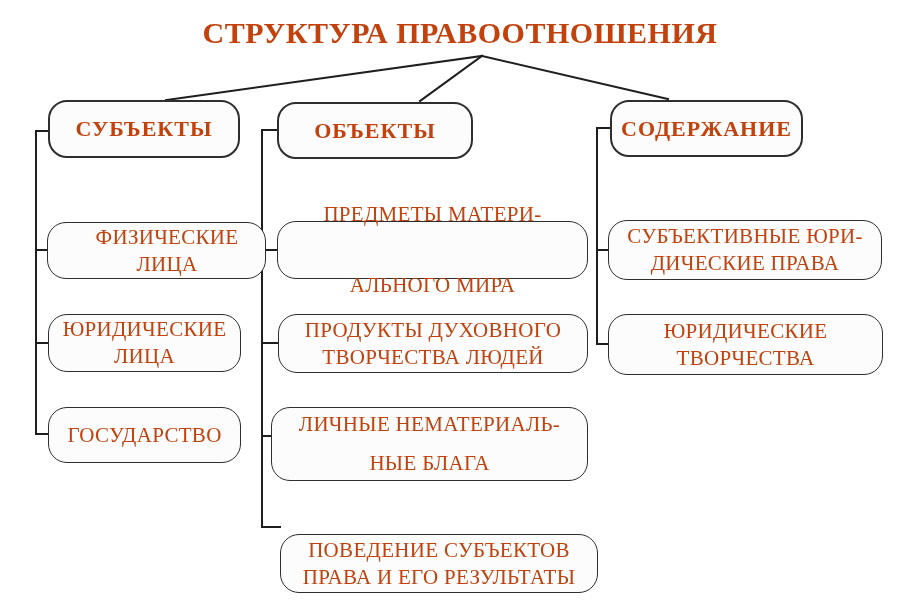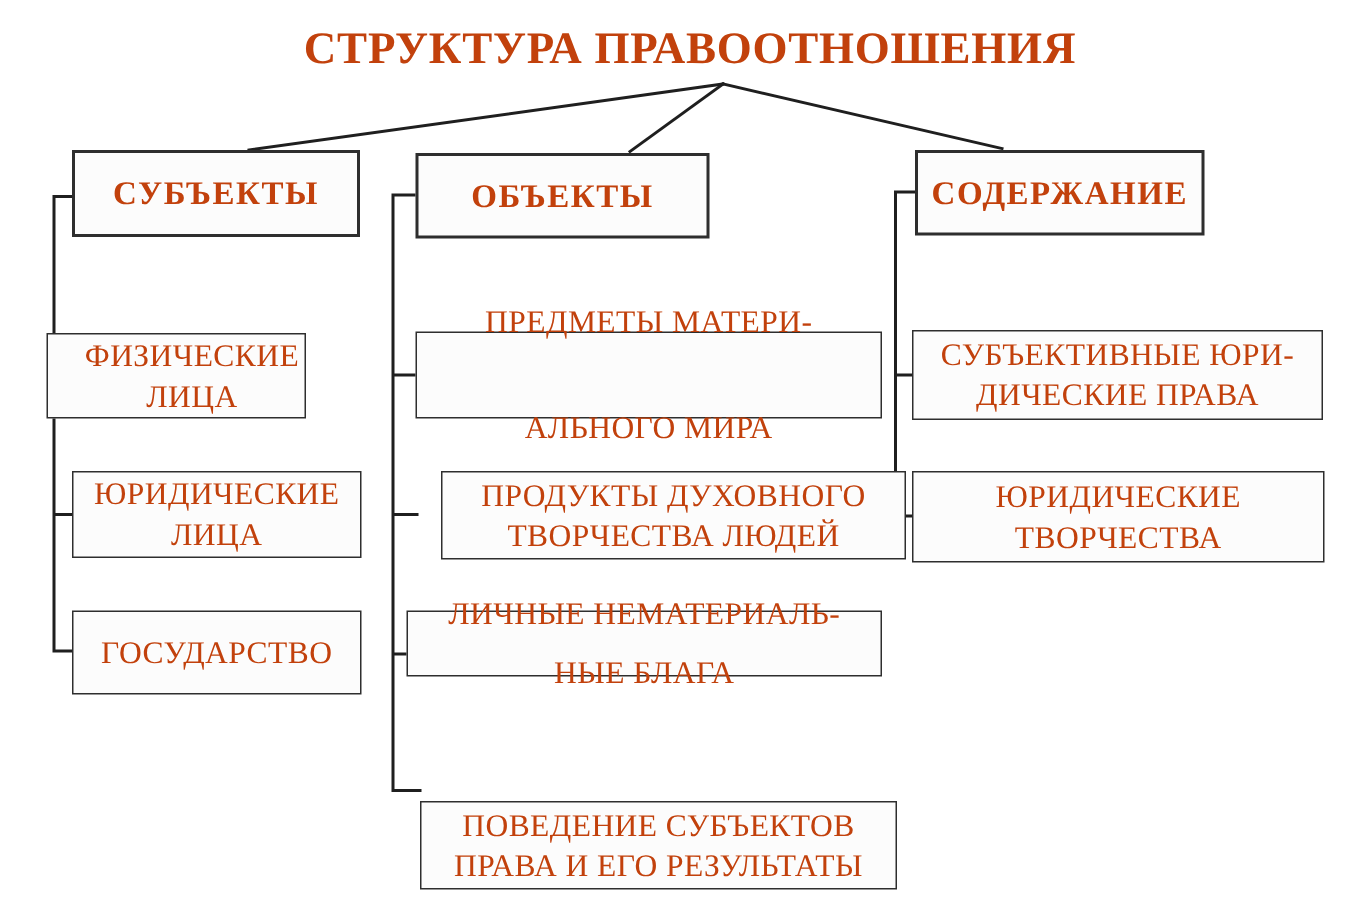--- a/index.html
+++ b/index.html
@@ -43,46 +43,47 @@
   .node {
     position: absolute;
     box-sizing: border-box;
     background: #fcfcfc;
     display: flex;
     flex-direction: column;
     align-items: center;
     justify-content: center;
     text-align: left;
     padding: 2px 4px;
+    border-radius: 19px;
   }
   .parent-node {
     border: 2px solid #2e2e2e;
     font-size: 22px;
     font-weight: bold;
     letter-spacing: 1px;
   }
   .child-node {
     border: 1.5px solid #2e2e2e;
     font-size: 21px;
     line-height: 27px;
     letter-spacing: 0.3px;
   }
   .ln { display: block; }
 
   
   .n-subjects      { left: 48px;  top: 100px; width: 192px; height: 58px; }
-  .n-phys          { left: 31px;  top: 222px; width: 173px; height: 57px; padding-left: 25px; }
+  .n-phys          { left: 47px;  top: 222px; width: 219px; height: 57px; padding-left: 25px; }
   .n-legalp        { left: 48px;  top: 314px; width: 193px; height: 58px; }
   .n-state         { left: 48px;  top: 407px; width: 193px; height: 56px; }
 
   
   .n-objects       { left: 277px; top: 102px; width: 196px; height: 57px; }
   .n-material      { left: 277px; top: 221px; width: 311px; height: 58px; gap: 44px; }
-  .n-spiritual     { left: 278px; top: 314px; width: 310px; height: 59px; margin-left: 16px; }
-  .n-intangible    { left: 271px; top: 407px; width: 317px; height: 44px; gap: 12px; }
+  .n-spiritual     { left: 278px; top: 314px; width: 310px; height: 59px; }
+  .n-intangible    { left: 271px; top: 407px; width: 317px; height: 74px; gap: 12px; }
   .n-behavior      { left: 280px; top: 498px; width: 318px; height: 59px; margin-top: 36px; }
 
   
   .n-content       { left: 610px; top: 100px; width: 193px; height: 57px; }
   .n-rights        { left: 608px; top: 220px; width: 274px; height: 60px; }
   .n-obligations   { left: 608px; top: 314px; width: 275px; height: 61px; }
 </style>
 </head>
 <body>
 

